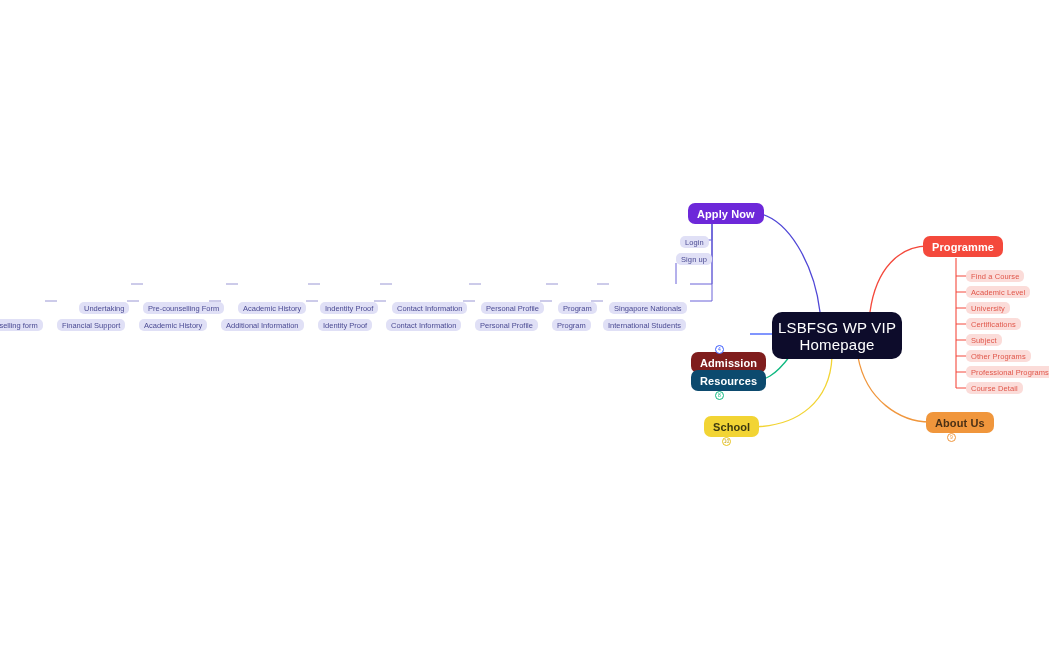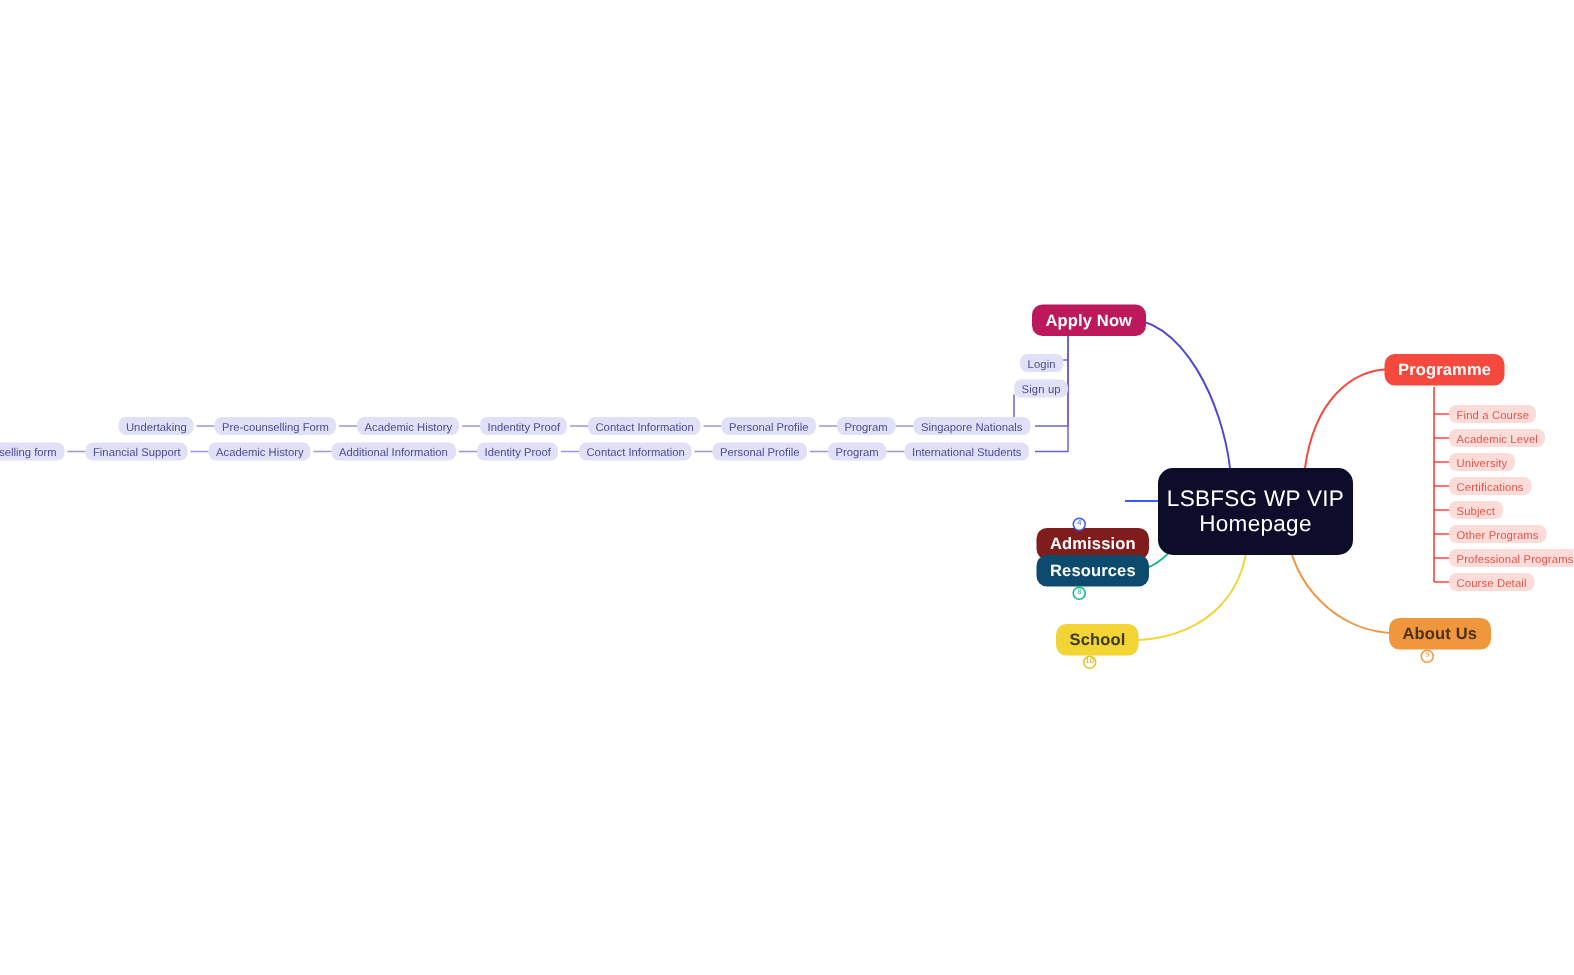--- a/index.html
+++ b/index.html
@@ -9,34 +9,34 @@
 
   .node{position:absolute;box-sizing:border-box;display:flex;align-items:center;justify-content:center;
         white-space:nowrap;border-radius:6px;}
 
   
   .central{background:#0d0c2b;color:#ffffff;border-radius:10px;font-size:15px;line-height:17px;
            text-align:center;flex-direction:column;font-weight:400;letter-spacing:.2px;}
 
   
   .branch{font-size:11px;font-weight:700;border-radius:7px;padding:0 9px;height:21px;letter-spacing:.1px;}
-  .b-apply{background:#be185d;color:#fff;}
+  .b-apply{background:#6d28d9;color:#fff;}
   .b-admission{background:#7f1d1d;color:#fff;margin-top:28px;}
   .b-resources{background:#0c4a6e;color:#fff;}
   .b-school{background:#f2d434;color:#3d3a10;justify-content:flex-end;}
   .b-programme{background:#f4493c;color:#fff;}
   .b-about{background:#f0963c;color:#4a3015;}
 
   
   .leaf{font-size:7.5px;border-radius:5px;padding:0 5px;height:12px;letter-spacing:.1px;}
   .l-indigo{background:#e0e0f6;color:#4b4b93;}
   .l-pink{background:#fbdcd9;color:#e0564a;}
 
   
-  .chain{font-size:7.5px;border-radius:5px;padding:0 5px;height:12px;background:#e0e0f6;color:#4b4b93;}
+  .chain{font-size:7.5px;border-radius:5px;padding:0 5px;height:12px;background:#e0e0f6;color:#4b4b93;margin-top:24px;}
 
   
   .badge{position:absolute;width:9px;height:9px;border-radius:50%;background:#ffffff;
          display:flex;align-items:center;justify-content:center;font-size:5px;line-height:5px;
          box-sizing:border-box;}
   .bg-admission{border:1px solid #3b5bfd;color:#3b5bfd;}
   .bg-resources{border:1px solid #10b981;color:#10b981;}
   .bg-school{border:1px solid #e8c31c;color:#c9a611;}
   .bg-about{border:1px solid #f0963c;color:#f0963c;}
 </style>
@@ -90,21 +90,21 @@
         <line x1="463" x2="475" y1="301" y2="301" stroke="#9a97d4" stroke-width="1"></line>
         <line x1="374" x2="386" y1="301" y2="301" stroke="#9a97d4" stroke-width="1"></line>
         <line x1="306" x2="318" y1="301" y2="301" stroke="#9a97d4" stroke-width="1"></line>
         <line x1="209" x2="221" y1="301" y2="301" stroke="#9a97d4" stroke-width="1"></line>
         <line x1="127" x2="139" y1="301" y2="301" stroke="#9a97d4" stroke-width="1"></line>
         <line x1="45" x2="57" y1="301" y2="301" stroke="#9a97d4" stroke-width="1"></line>
         <line x1="-48" x2="-36" y1="301" y2="301" stroke="#9a97d4" stroke-width="1"></line>
       </g>
   </svg>
 
-  <div class="node central" style="left:772px;top:312px;width:130px;height:58px;">
+  <div class="node central" style="left:772px;top:312px;width:130px;height:47px;">
     <span>LSBFSG WP VIP</span>
     <span>Homepage</span>
   </div>
 
   <div class="node branch b-apply" style="left:688px;top:203px;">
     <span>Apply Now</span>
   </div>
 
   <div class="node branch b-admission" style="left:691px;top:324px;">
     <span>Admission</span>

